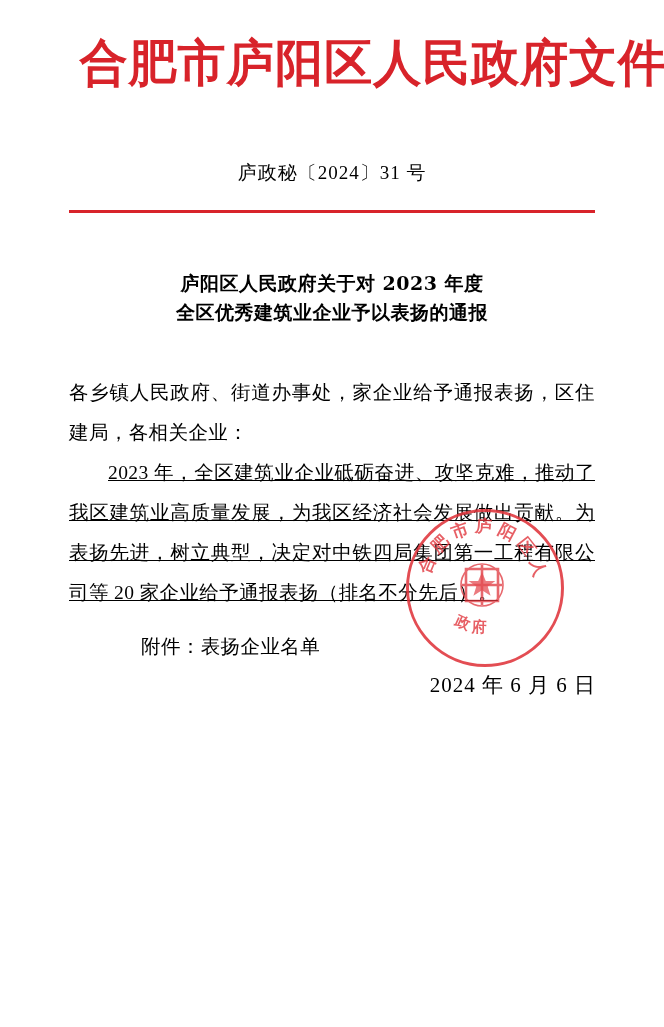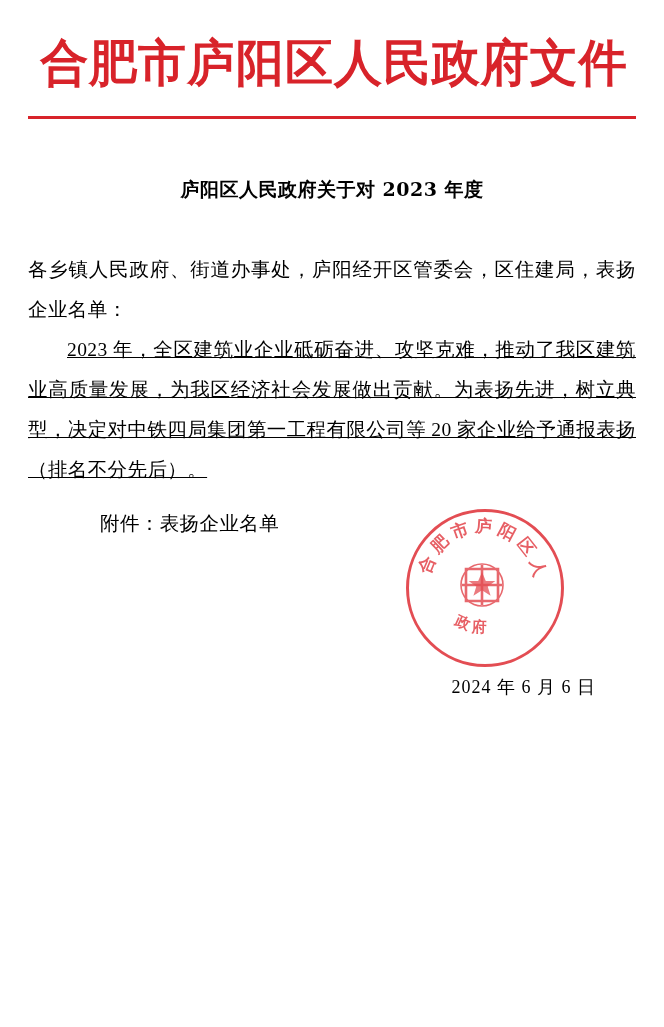--- a/index.html
+++ b/index.html
@@ -14,21 +14,21 @@
     color: #000;
     position: relative;
     overflow: hidden;
   }
 
   .page {
     position: relative;
     width: 664px;
     height: 737px;
     box-sizing: border-box;
-    padding: 0 28px;
+    padding: 0 69px;
   }
 
   
   .masthead {
     text-align: center;
     padding-top: 34px;
   }
   .masthead-title {
     color: #d8232a;
     font-family: "DejaVu Serif", "Liberation Serif", serif;
@@ -120,44 +120,46 @@
     position: absolute;
     inset: 0;
   }
   .seal svg {
     display: block;
   }
   .date-line {
     position: absolute;
     right: 6px;
     bottom: 12px;
-    font-size: 18px;
+    font-size: 21px;
     letter-spacing: 1px;
     white-space: nowrap;
     font-family: "Liberation Serif", "DejaVu Serif", serif;
   }
 </style>
 </head>
 <body>
 
 <div class="page">
 
   <div class="masthead">
     <div class="masthead-title">合肥市庐阳区人民政府文件</div>
   </div>
 
+  <div class="doc-number">庐政秘〔2024〕31 号</div>
 
   <div class="red-rule"></div>
 
   <div class="doc-title">
     <span class="doc-title-line">庐阳区人民政府关于对 2023 年度</span>
+    <span class="doc-title-line">全区优秀建筑业企业予以表扬的通报</span>
   </div>
 
   <div class="body-block">
-    <p class="para">各乡镇人民政府、街道办事处，庐阳经开区管委会，区住建局，表扬企业名单：</p>
+    <p class="para">各乡镇人民政府、街道办事处，家企业给予通报表扬，区住建局，各相关企业：</p>
     <p class="para indent">2023 年，全区建筑业企业砥砺奋进、攻坚克难，推动了我区建筑业高质量发展，为我区经济社会发展做出贡献。为表扬先进，树立典型，决定对中铁四局集团第一工程有限公司等 20 家企业给予通报表扬（排名不分先后）。</p>
   </div>
 
   <div class="attachment">附件：表扬企业名单</div>
 
   <div class="signature-zone">
 
     <div class="seal">
       <div class="seal-inner">
         <svg width="146" height="146" viewBox="0 0 146 146">

